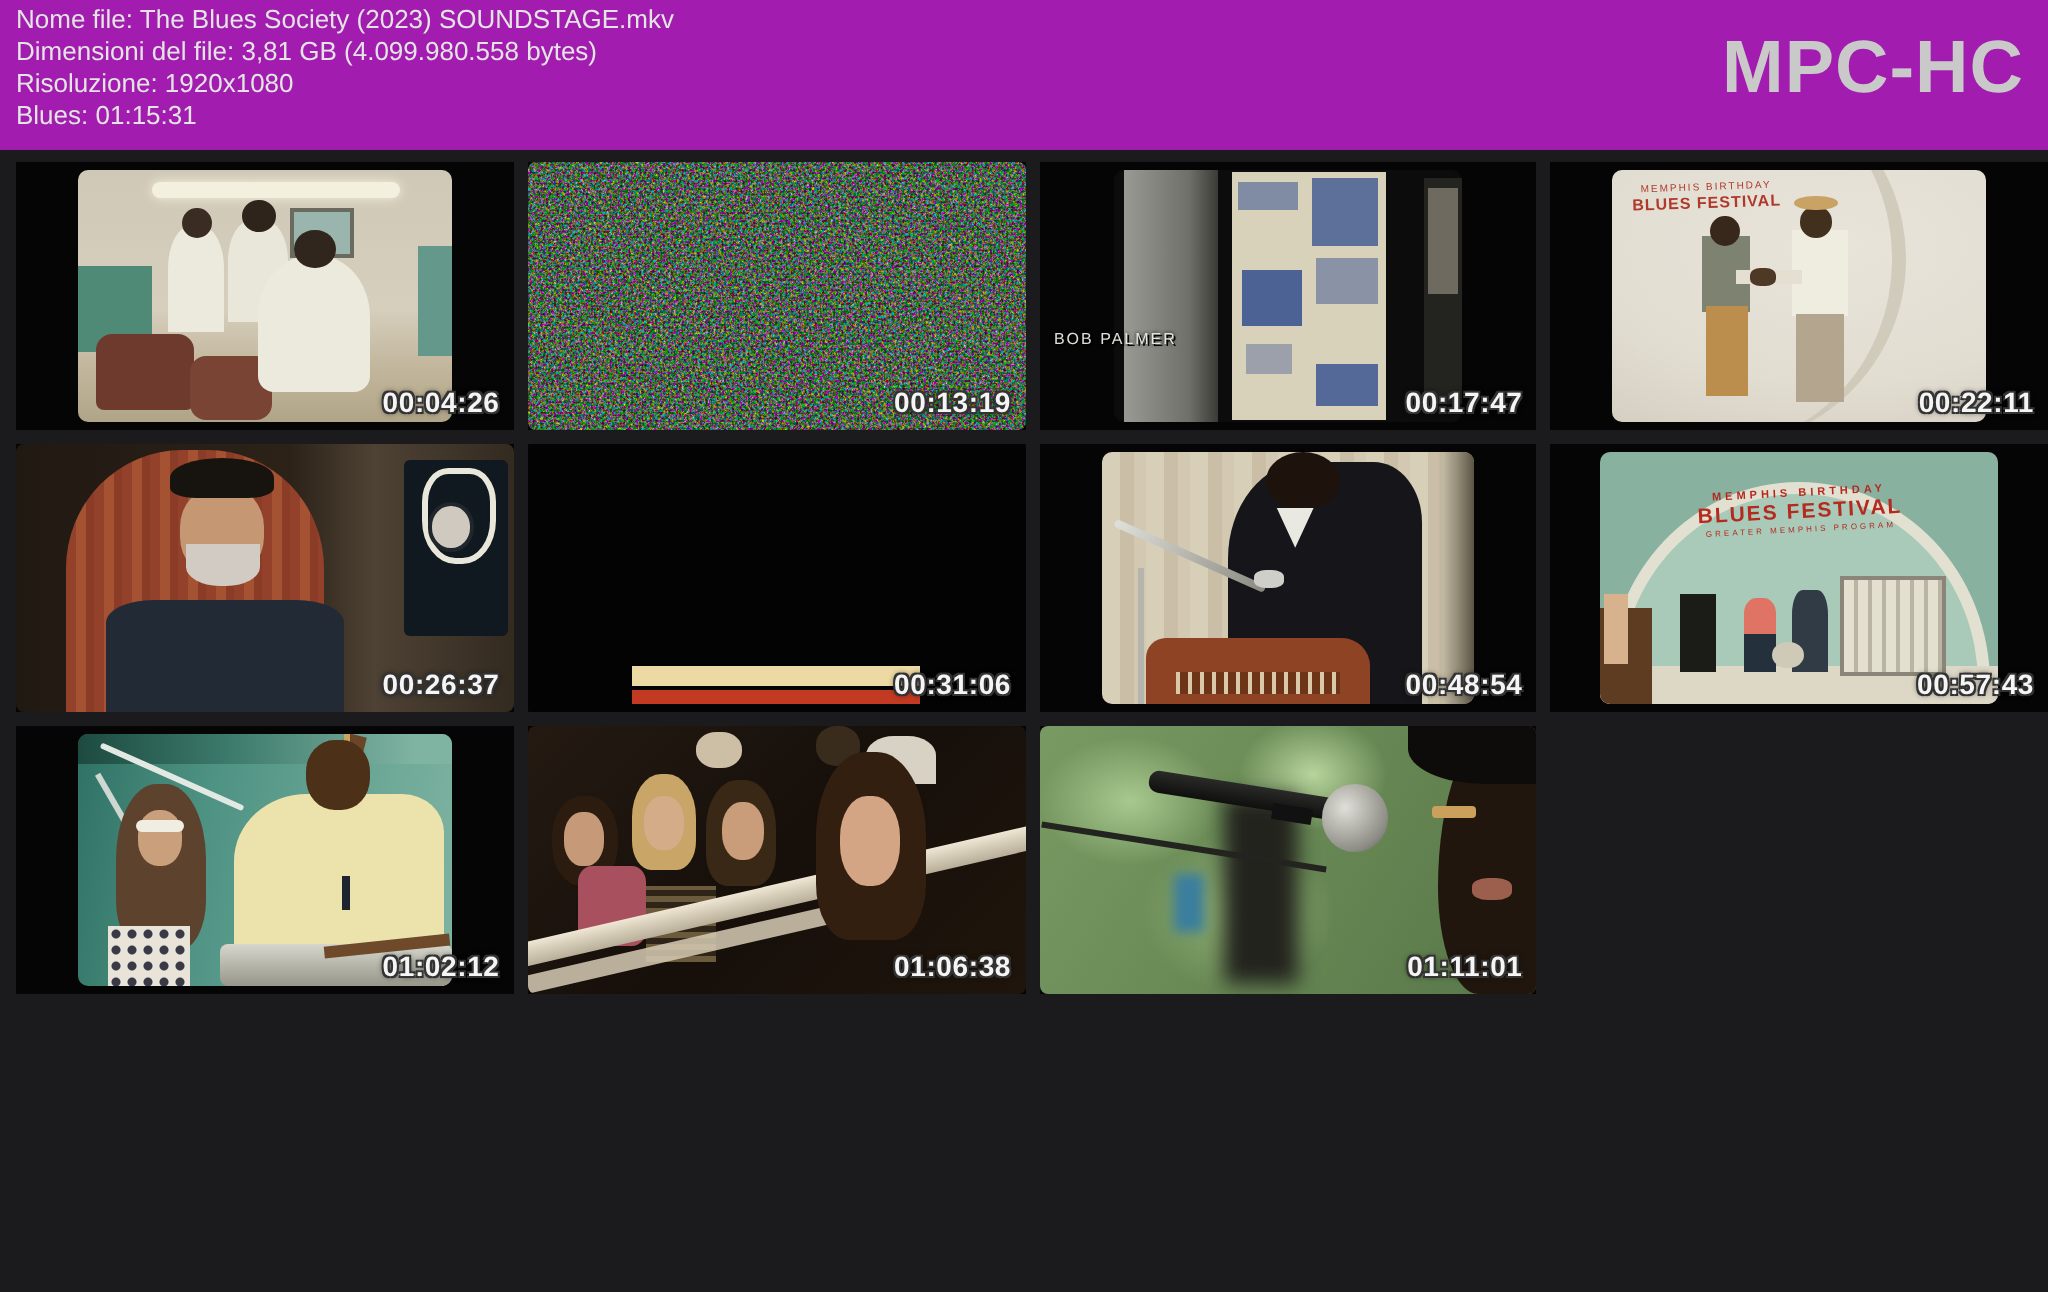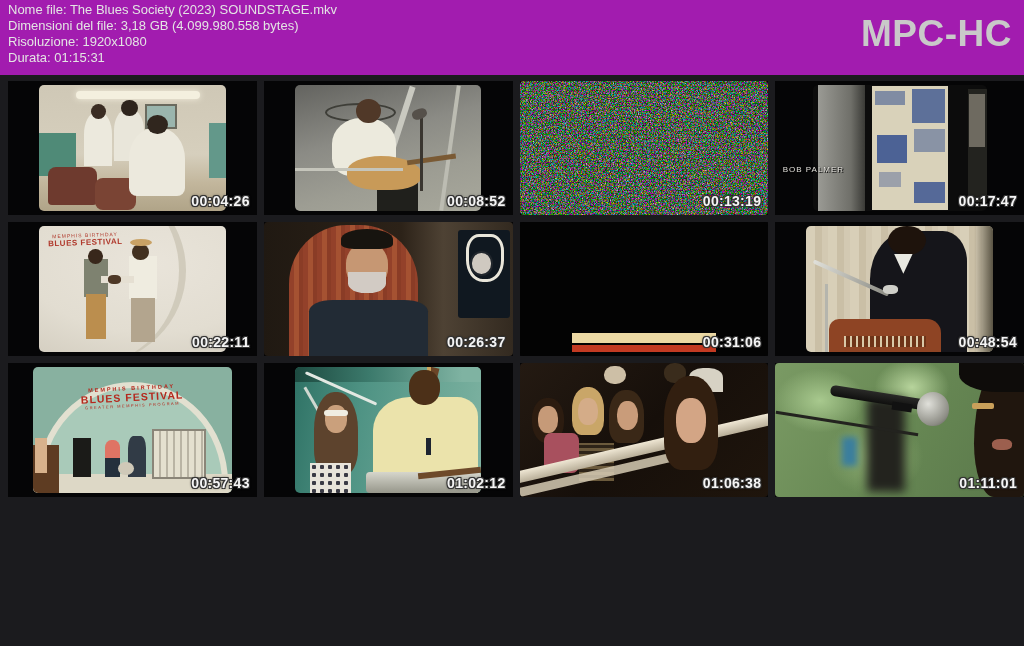--- a/index.html
+++ b/index.html
@@ -246,23 +246,23 @@
   .s16 .gl{right:12%;top:30%;width:9%;height:4%;background:#caa05a;border-radius:2px;}
   .s16 .lips{right:5%;top:57%;width:8%;height:8%;background:#9c5f4e;border-radius:40%;}
 </style>
 </head>
 <body>
 
 <div class="page">
 
   <header class="hdr">
     <div class="line">Nome file: The Blues Society (2023) SOUNDSTAGE.mkv</div>
-    <div class="line">Dimensioni del file: 3,18 GB (4.099.980.558 bytes)</div>
+    <div class="line">Dimensioni del file: 3,81 GB (4.099.980.558 bytes)</div>
     <div class="line">Risoluzione: 1920x1080</div>
-    <div class="line">Durata: 01:15:31</div>
+    <div class="line">Blues: 01:15:31</div>
     <div class="logo">MPC-HC</div>
   </header>
 
   <main class="grid">
 
     <figure class="cell">
       <div class="frame film s1">
         <div class="p lamp"></div>
         <div class="p cabl"></div>
         <div class="p mir"></div>
@@ -272,36 +272,20 @@
         <div class="p b1"></div>
         <div class="p h1"></div>
         <div class="p b2"></div>
         <div class="p h2"></div>
         <div class="p cape"></div>
         <div class="p h3"></div>
       </div>
       <span class="ts">00:04:26</span>
     </figure>
 
-    <figure class="cell">
-      <div class="frame film s2">
-        <div class="p m1"></div>
-        <div class="p m2"></div>
-        <div class="p cord"></div>
-        <div class="p body"></div>
-        <div class="p head"></div>
-        <div class="p legs"></div>
-        <div class="p gtr"></div>
-        <div class="p neck"></div>
-        <div class="p mic"></div>
-        <div class="p mh"></div>
-        <div class="p pole"></div>
-      </div>
-      <span class="ts">00:08:52</span>
-    </figure>
 
     <figure class="cell">
       <div class="frame wide s3">
         <svg preserveAspectRatio="none">
           <filter id="tvnoise">
             <feTurbulence type="fractalNoise" baseFrequency="0.75" numOctaves="2" seed="7" stitchTiles="stitch"></feTurbulence>
             <feColorMatrix type="saturate" values="6"></feColorMatrix>
           </filter>
           <rect width="100%" height="100%" filter="url(#tvnoise)"></rect>
         </svg>

